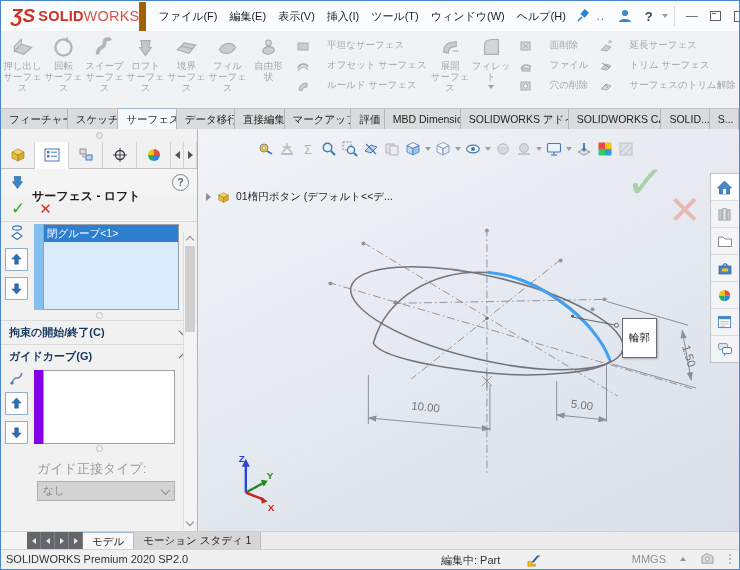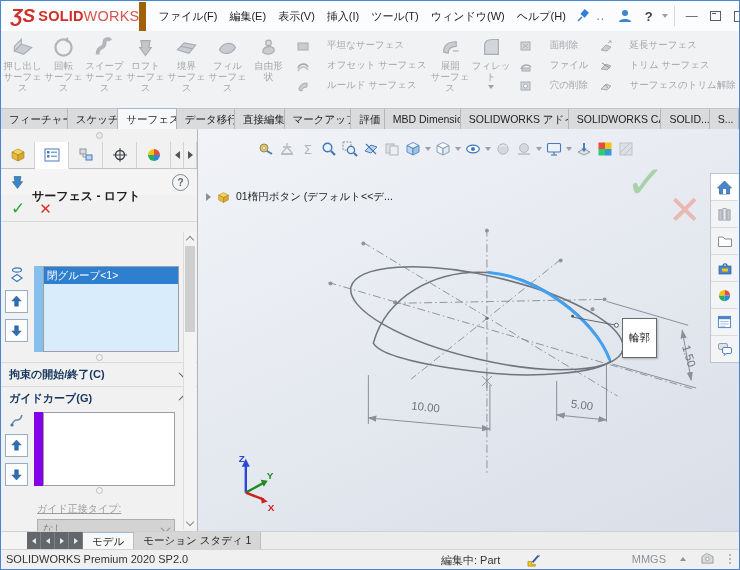--- a/index.html
+++ b/index.html
@@ -67,21 +67,21 @@
   .chev.up{transform:rotate(-135deg) translate(-1px,-1px);}
   .chev.down{transform:rotate(45deg) translate(-1px,-1px);}
   .sect-body{position:relative;}
   .iconcol{position:absolute;left:4px;top:2px;display:flex;flex-direction:column;gap:6px;align-items:center;}
   .udbtn{width:21px;height:21px;background:#fdfdfd;border:1px solid #94aec8;display:flex;align-items:center;justify-content:center;}
   .sel-strip{position:absolute;left:33px;top:2px;width:9px;}
   .lstbox{position:absolute;left:42px;top:2px;border:1px solid #9aa0a6;background:#fff;}
   .lstbox.blue{background:#d9ecfb;}
   .selrow{height:17px;line-height:17px;background:#2e7fd0;color:#fff;font-size:10.5px;padding:0 3px;white-space:nowrap;overflow:hidden;}
   .resizedot{position:absolute;left:50%;margin-left:-3px;width:5px;height:5px;border-radius:50%;border:1px solid #bdbdbd;background:#f4f4f4;}
-  .pm-label{font-size:10px;color:#9b9b9b;padding:6px 0 3px 36px;text-decoration:underline;}
+  .pm-label{font-size:13px;color:#9b9b9b;padding:6px 0 3px 36px;}
   .combo{margin-left:36px;width:138px;height:20px;background:#d3d3d3;border:1px solid #aeaeae;display:flex;align-items:center;
          box-sizing:border-box;padding:0 5px;}
   .combo .val{flex:1;font-size:10.5px;color:#868686;}
   .pm-scroll{position:absolute;right:1px;top:103px;bottom:2px;width:12px;background:#f3f3f3;border-left:1px solid #dcdcdc;}
   .pm-scroll .sa{position:absolute;left:0;right:0;height:12px;display:flex;align-items:center;justify-content:center;}
   .pm-scroll .thumb{position:absolute;left:1px;right:1px;top:14px;height:86px;background:#cfcfcf;}
   .schev{display:inline-block;width:5px;height:5px;border-right:1.4px solid #8a8a8a;border-bottom:1.4px solid #8a8a8a;}
   
   .vp{flex:1;position:relative;background:linear-gradient(155deg,#f1f3f7 0%,#e4e8ef 55%,#d9dee8 100%);overflow:hidden;}
   .hud{position:absolute;top:9px;left:58px;height:22px;display:flex;align-items:center;gap:2px;}
@@ -407,21 +407,21 @@
           </svg>
         <span class="t">サーフェス - ロフト</span>
         <span style="width:15px;height:15px;border:1.4px solid #7a8794;border-radius:50%;color:#5a6570;font-size:10px;font-weight:bold;display:flex;align-items:center;justify-content:center;">?</span>
       </div>
 
       <div class="okrow">
         <span class="chk">✓</span>
         <span class="crx">✕</span>
       </div>
 
-      <div class="sect-body" style="height:98px;margin-top:42px;">
+      <div class="sect-body" style="height:98px;">
         <div class="iconcol">
           <svg width="16" height="18" viewBox="0 0 16 18">
               <ellipse cx="8" cy="4" rx="4.5" ry="2.2" fill="none" stroke="#3e78b5" stroke-width="1.2"></ellipse>
               <polygon points="8,8.5 13,12 8,15.5 3,12" fill="#fff" stroke="#3e78b5" stroke-width="1.2"></polygon>
             </svg>
           <div class="udbtn">
             <svg width="13" height="13" viewBox="0 0 14 14">
                 <polygon points="7,1 12,6.5 9,6.5 9,12 5,12 5,6.5 2,6.5" fill="#2d6fb3" stroke="#1d4f85" stroke-width=".5"></polygon>
               </svg>
           </div>

